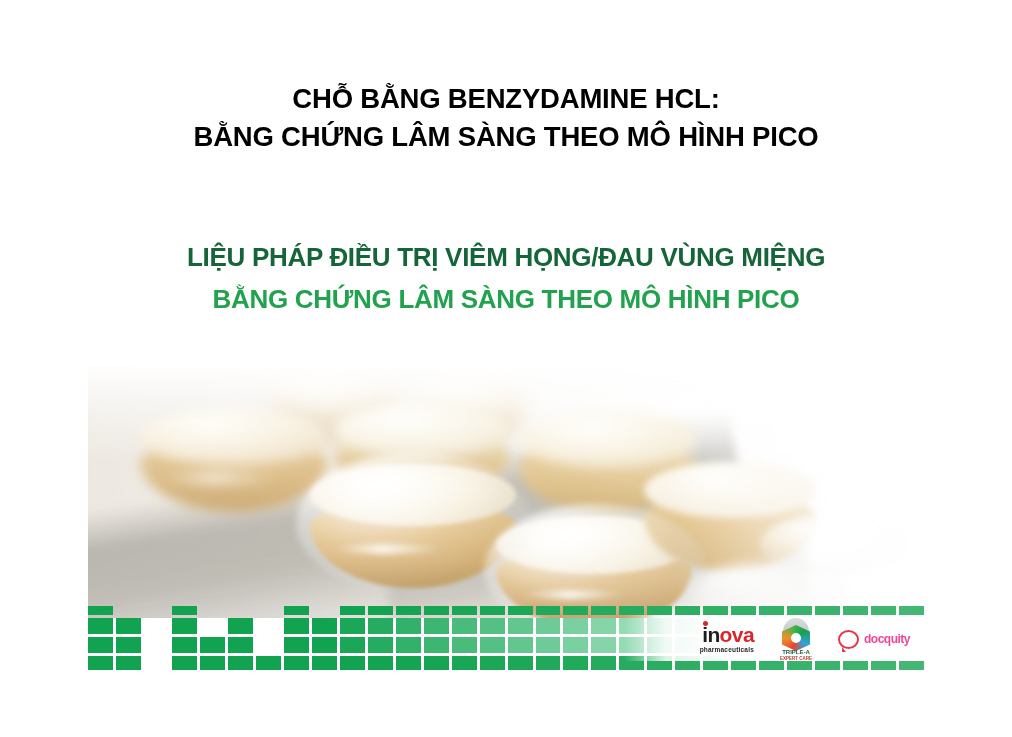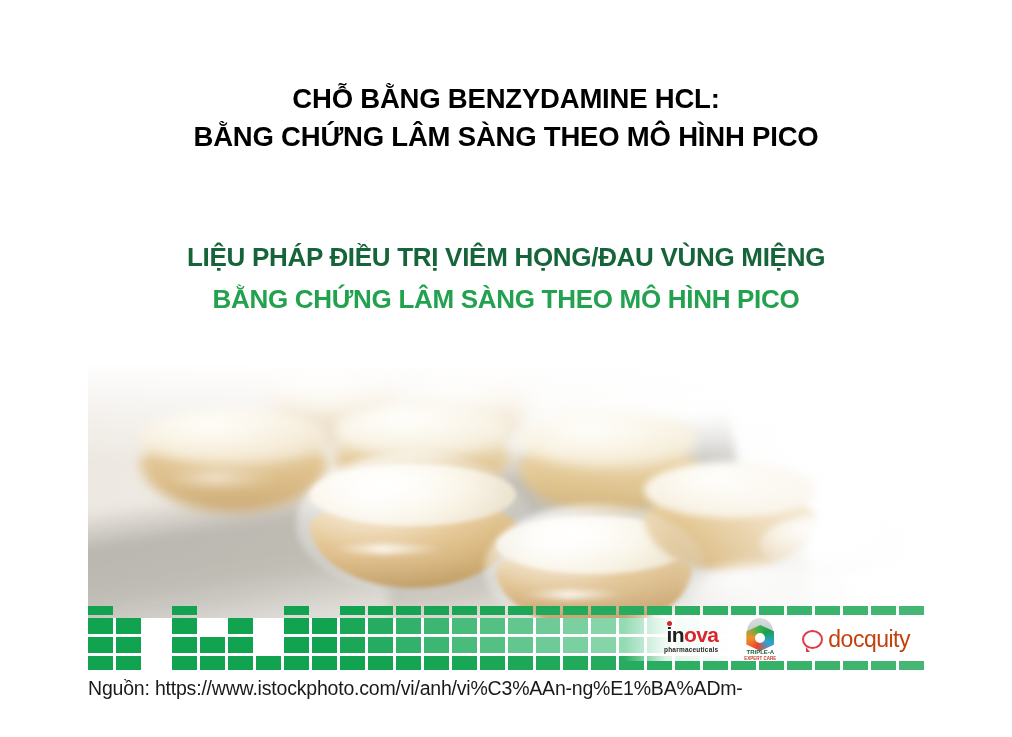--- a/index.html
+++ b/index.html
@@ -278,23 +278,23 @@
     content: "";
     position: absolute;
     left: 2px;
     bottom: -5px;
     width: 0; height: 0;
     border-left: 4px solid #e23b48;
     border-top: 5px solid transparent;
     border-right: 3px solid transparent;
   }
   .docq .dword {
-    font-size: 23px;
-    font-weight: normal;
-    color: #c2410c;
+    font-size: 12px;
+    font-weight: bold;
+    color: #ec4899;
     letter-spacing: -0.5px;
   }
 
   
   .caption {
     position: absolute;
     left: 88px;
     top: 674px;
     width: 836px;
     color: #1a1a1a;
@@ -530,14 +530,13 @@
       <div class="docq">
         <span class="bubble"></span>
         <span class="dword">docquity</span>
       </div>
 
     </div>
   </div>
 </div>
 
 <div class="caption">
-  <span class="cl">Nguồn: https://www.istockphoto.com/vi/anh/vi%C3%AAn-ng%E1%BA%ADm-</span>
 </div>
 
 </body></html>

